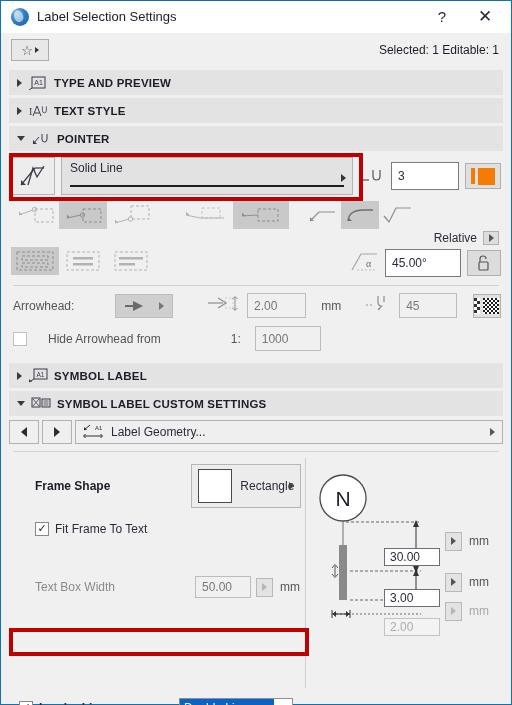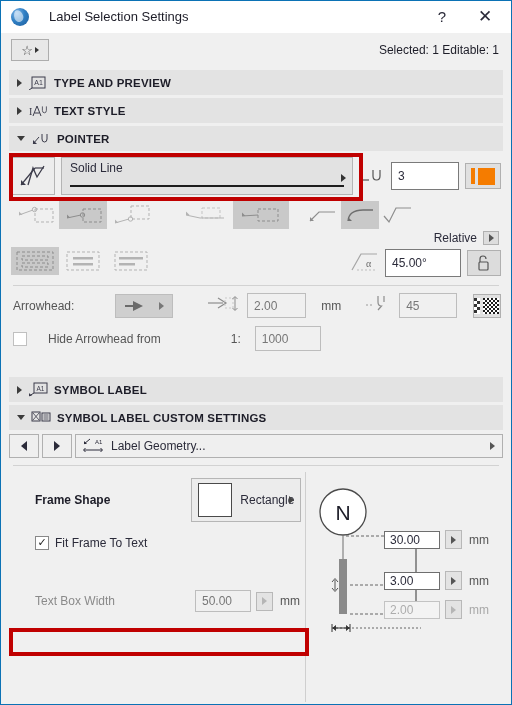--- a/index.html
+++ b/index.html
@@ -27,21 +27,21 @@
   .app-icon {
     width: 18px; height: 18px; border-radius: 50%;
     background: radial-gradient(circle at 32% 30%, #7fb6e8 0%, #2f7fc4 45%, #1d5c9a 100%);
     position: relative; flex: none; margin-right: 8px;
   }
   .app-icon::after {
     content: ""; position: absolute; left: 3px; top: 2px;
     width: 9px; height: 12px; border-radius: 50% 50% 50% 50%/60% 60% 40% 40%;
     background: rgba(255,255,255,.55); transform: rotate(-20deg);
   }
-  .title-text { font-size: 13px; color: #1d1d28; flex: 1; margin-left: 12px; }
+  .title-text { font-size: 13px; color: #1d1d28; flex: 1; }
   .tb-btn {
     width: 42px; height: 30px; display: flex; align-items: center; justify-content: center;
     font-size: 15px; color: #2b2b3a; cursor: default;
   }
   .tb-btn.close { font-size: 17px; font-weight: 300; width: 44px; }
   
   .topstrip {
     height: 34px; display: flex; align-items: center;
     padding: 0 12px 0 10px; background: #f0f0f0;
   }
@@ -150,21 +150,21 @@
   .brow { display:flex; align-items:center; height: 24px; }
   .sel-combo { width: 114px; height: 20px; border: 1px solid #8f8f8f; background: #fff;
     display: flex; align-items: center; position: relative; }
   .sel-combo .val { flex:1; height: 100%; background: #0a63c4; color: #fff; font-size: 12px;
     display:flex; align-items:center; padding-left: 4px; }
   .chev { width: 18px; display:flex; align-items:center; justify-content:center; font-size: 9px; color:#333; }
   
   .preview { position: absolute; left: 0; top: 0; }
   .df-row { display:flex; align-items:center; position:absolute; }
   .df-field { width: 56px; height: 18px; border:1px solid #6e6e6e; background:#fff;
-     display:flex;align-items:center;padding-left:5px;font-size:12px;color:#2b2b3a; }
+     display:flex;align-items:center;padding-left:5px;font-size:12px;color:#2b2b3a;margin-top:32px; }
   .df-field.dim { border-color:#c3c3c3; color:#adadad; background:#f3f3f3; }
 </style>
 </head>
 <body>
 
 <div class="window">
 
   <div class="titlebar">
     <div class="app-icon"></div>
     <div class="title-text">Label Selection Settings</div>
@@ -445,21 +445,21 @@
 
   <div class="ah-row" style="padding-top:8px">
     <span class="cbox dim"></span>
     <span style="font-size:12px;color:#555;margin-left:13px">Hide Arrowhead from</span>
     <span style="font-size:12px;color:#555;margin-left:62px;margin-right:6px">1:</span>
     <div class="gray-field">
       <span>1000</span>
     </div>
   </div>
 
-  <div class="panel-hd" style="margin-top:26px">
+  <div class="panel-hd" style="margin-top:12px">
     <i class="tri right"></i>
     <span class="hd-ico">
       <svg width="20" height="15" viewBox="0 0 20 15">
           <rect x="6" y="1" width="13" height="10" fill="none" stroke="#3b3b4a" stroke-width="1"></rect>
           <text x="12.5" y="8.5" font-size="6.5" fill="#3b3b4a" text-anchor="middle" font-family="Liberation Sans">A1</text>
           <path d="M6 11 L1 14" stroke="#3b3b4a" stroke-width="1"></path>
           <path d="M1 14 l0 -3 l3 3 z" fill="#3b3b4a"></path>
         </svg>
     </span>
     <span class="hd-title">SYMBOL LABEL</span>

